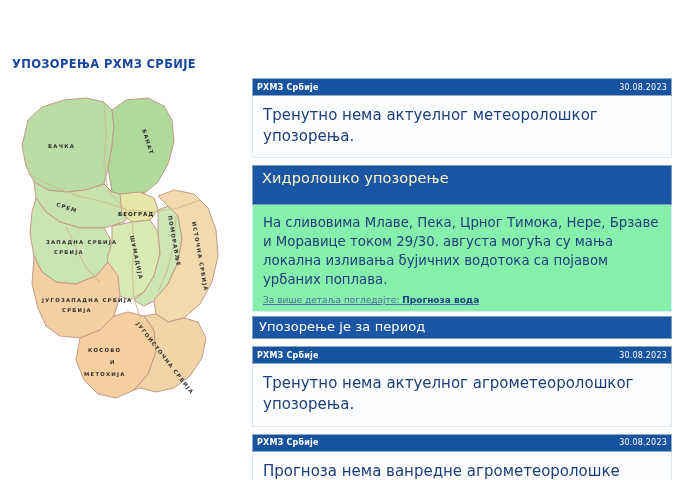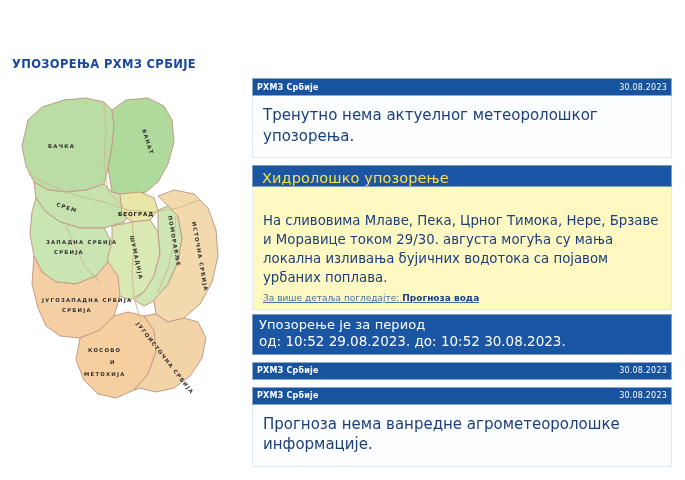--- a/index.html
+++ b/index.html
@@ -81,30 +81,30 @@
     font-size: 15px;
     line-height: 1.38;
     padding: 9px 10px 10px 10px;
   }
   .panel-body.short { padding: 9px 10px 11px 10px; }
 
   
   .hydro-head {
     background: #1b56a4;
     border: 1px solid #7e9cc0;
-    color: #fde047;
+    color: #fef9c3;
     font-size: 14.5px;
-    padding: 4px 9px 0 9px;
+    padding: 4px 9px 18px 9px;
     letter-spacing: 0.1px;
   }
   .hydro-body {
-    background: #fef9c3;
+    background: #86efac;
     border: 1px solid #dfe9f4;
     border-top: none;
-    padding: 25px 10px 6px 10px;
+    padding: 9px 10px 6px 10px;
   }
   .hydro-text {
     color: #1c3f7a;
     font-size: 13.3px;
     line-height: 1.42;
   }
   .hydro-more {
     margin-top: 5px;
     font-size: 9px;
     color: #4b6f9e;
@@ -216,29 +216,29 @@
       <div class="hydro-head">Хидролошко упозорење</div>
       <div class="hydro-body">
         <div class="hydro-text">На сливовима Млаве, Пека, Црног Тимока, Нере, Брзаве и Моравице током 29/30. августа могућа су мања локална изливања бујичних водотока са појавом урбаних поплава.</div>
         <div class="hydro-more">
           <span>За више детаља погледајте:</span>
           <span class="lnk">Прогноза вода</span>
         </div>
       </div>
       <div class="period">
         <div class="period-title">Упозорење је за период</div>
-        <div class="period-range">од:  10:52 29.08.2023.  до: 10:52 30.08.2023.</div>
       </div>
     </div>
 
     <div class="panel">
       <div class="panel-bar">
         <span class="src">РХМЗ Србије</span>
         <span class="date">30.08.2023</span>
       </div>
+      <div class="panel-body short">Тренутно нема актуелног агрометеоролошког упозорења.</div>
     </div>
 
     <div class="panel">
       <div class="panel-bar">
         <span class="src">РХМЗ Србије</span>
         <span class="date">30.08.2023</span>
       </div>
       <div class="panel-body short">Прогноза нема ванредне агрометеоролошке информације.</div>
     </div>
 

